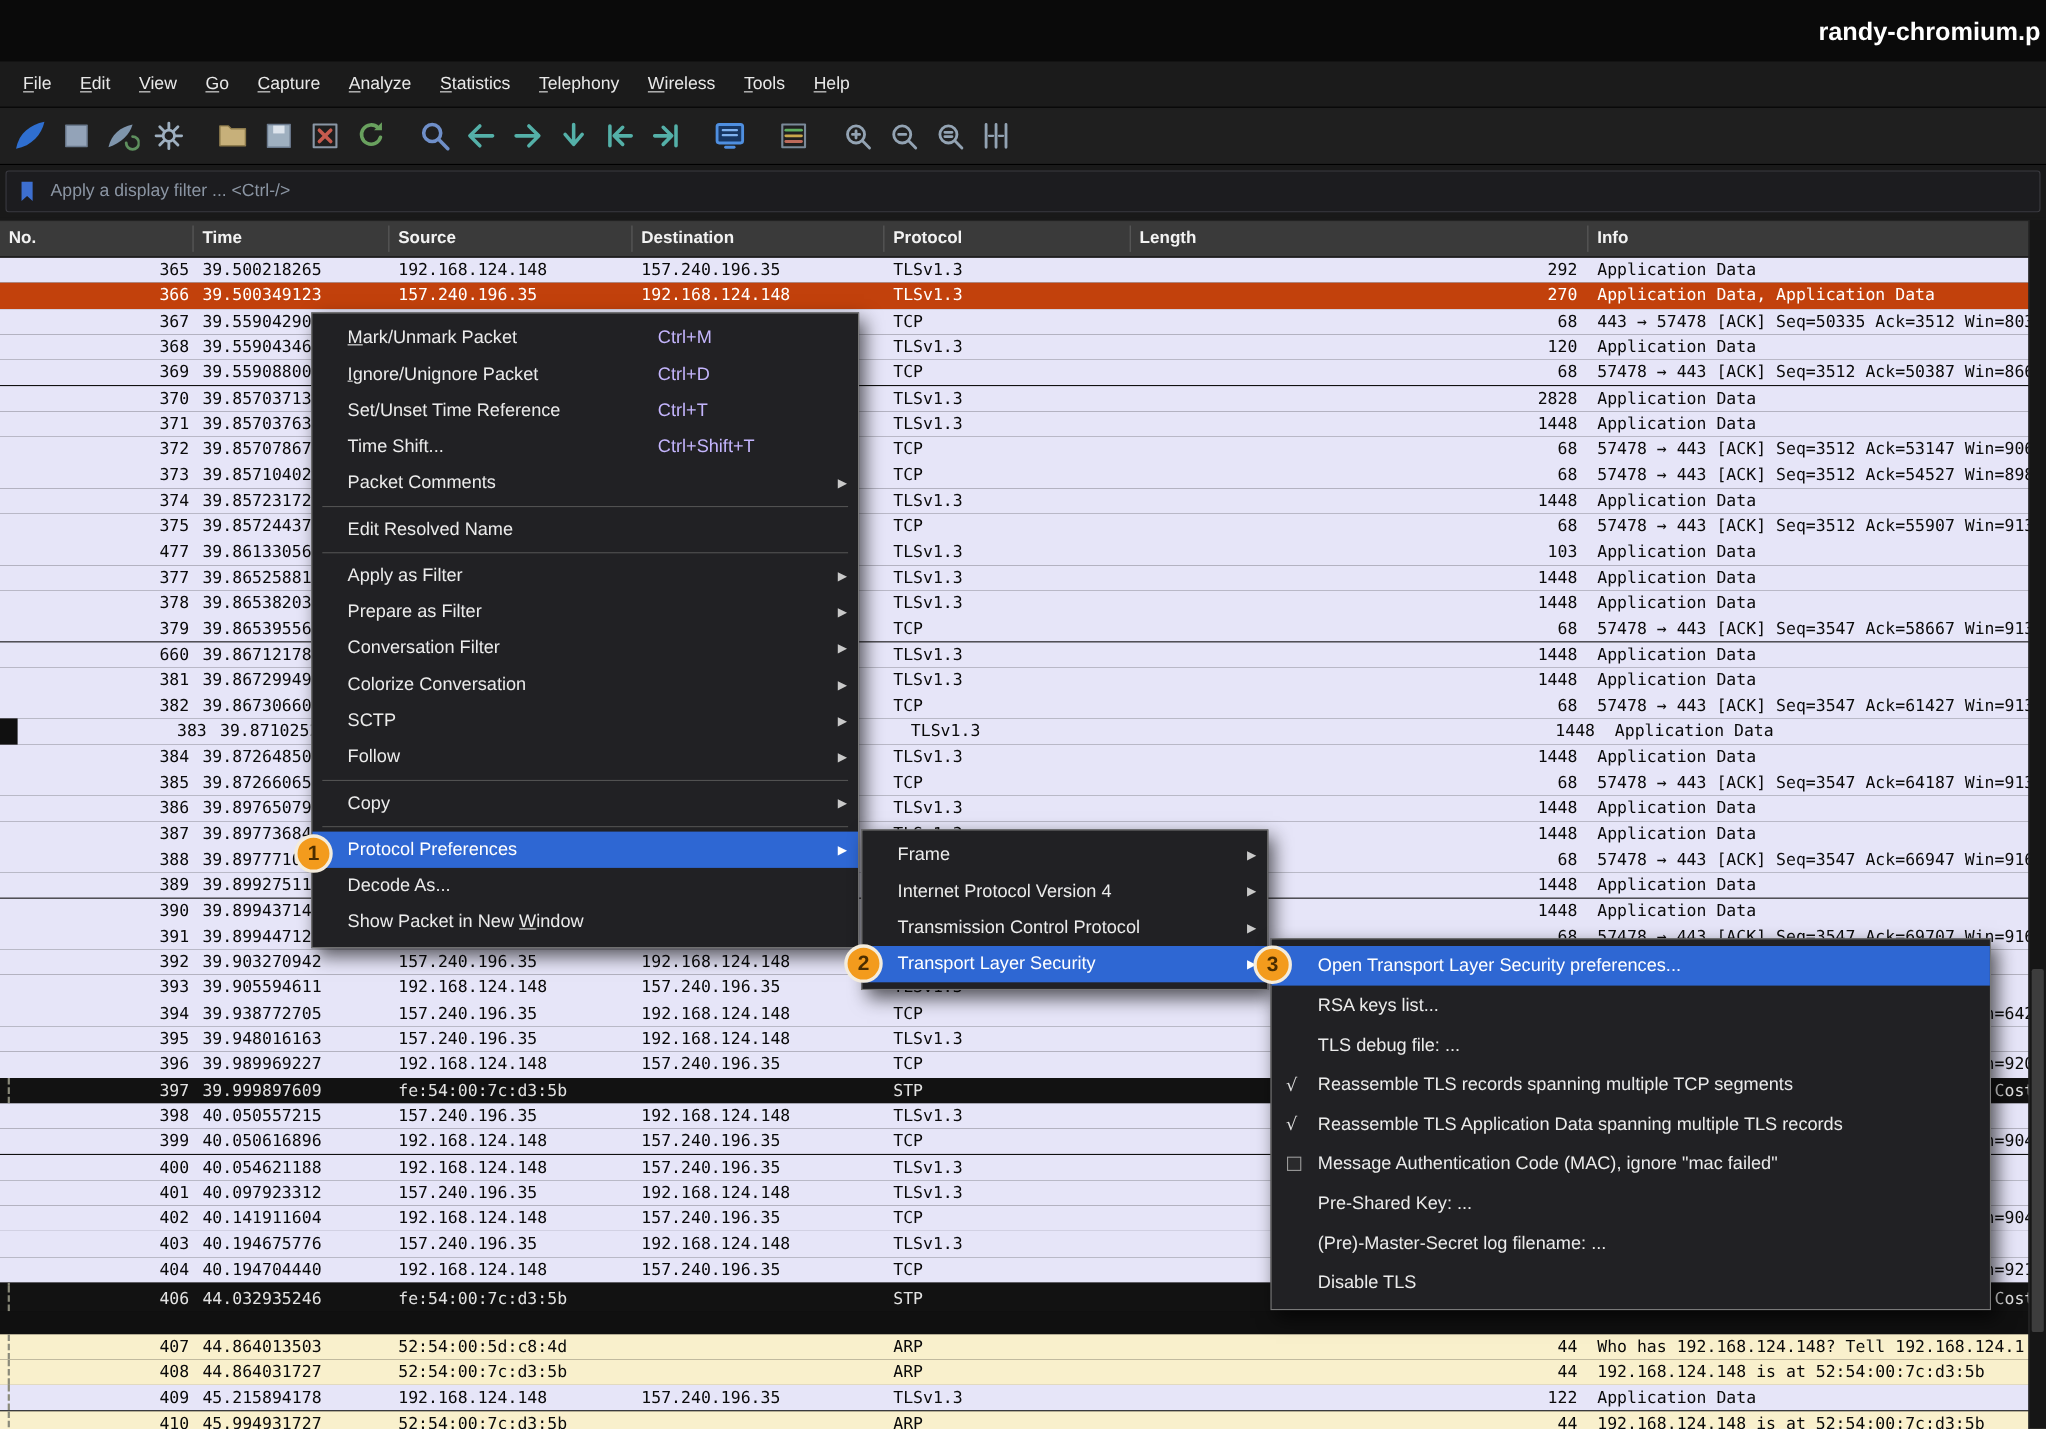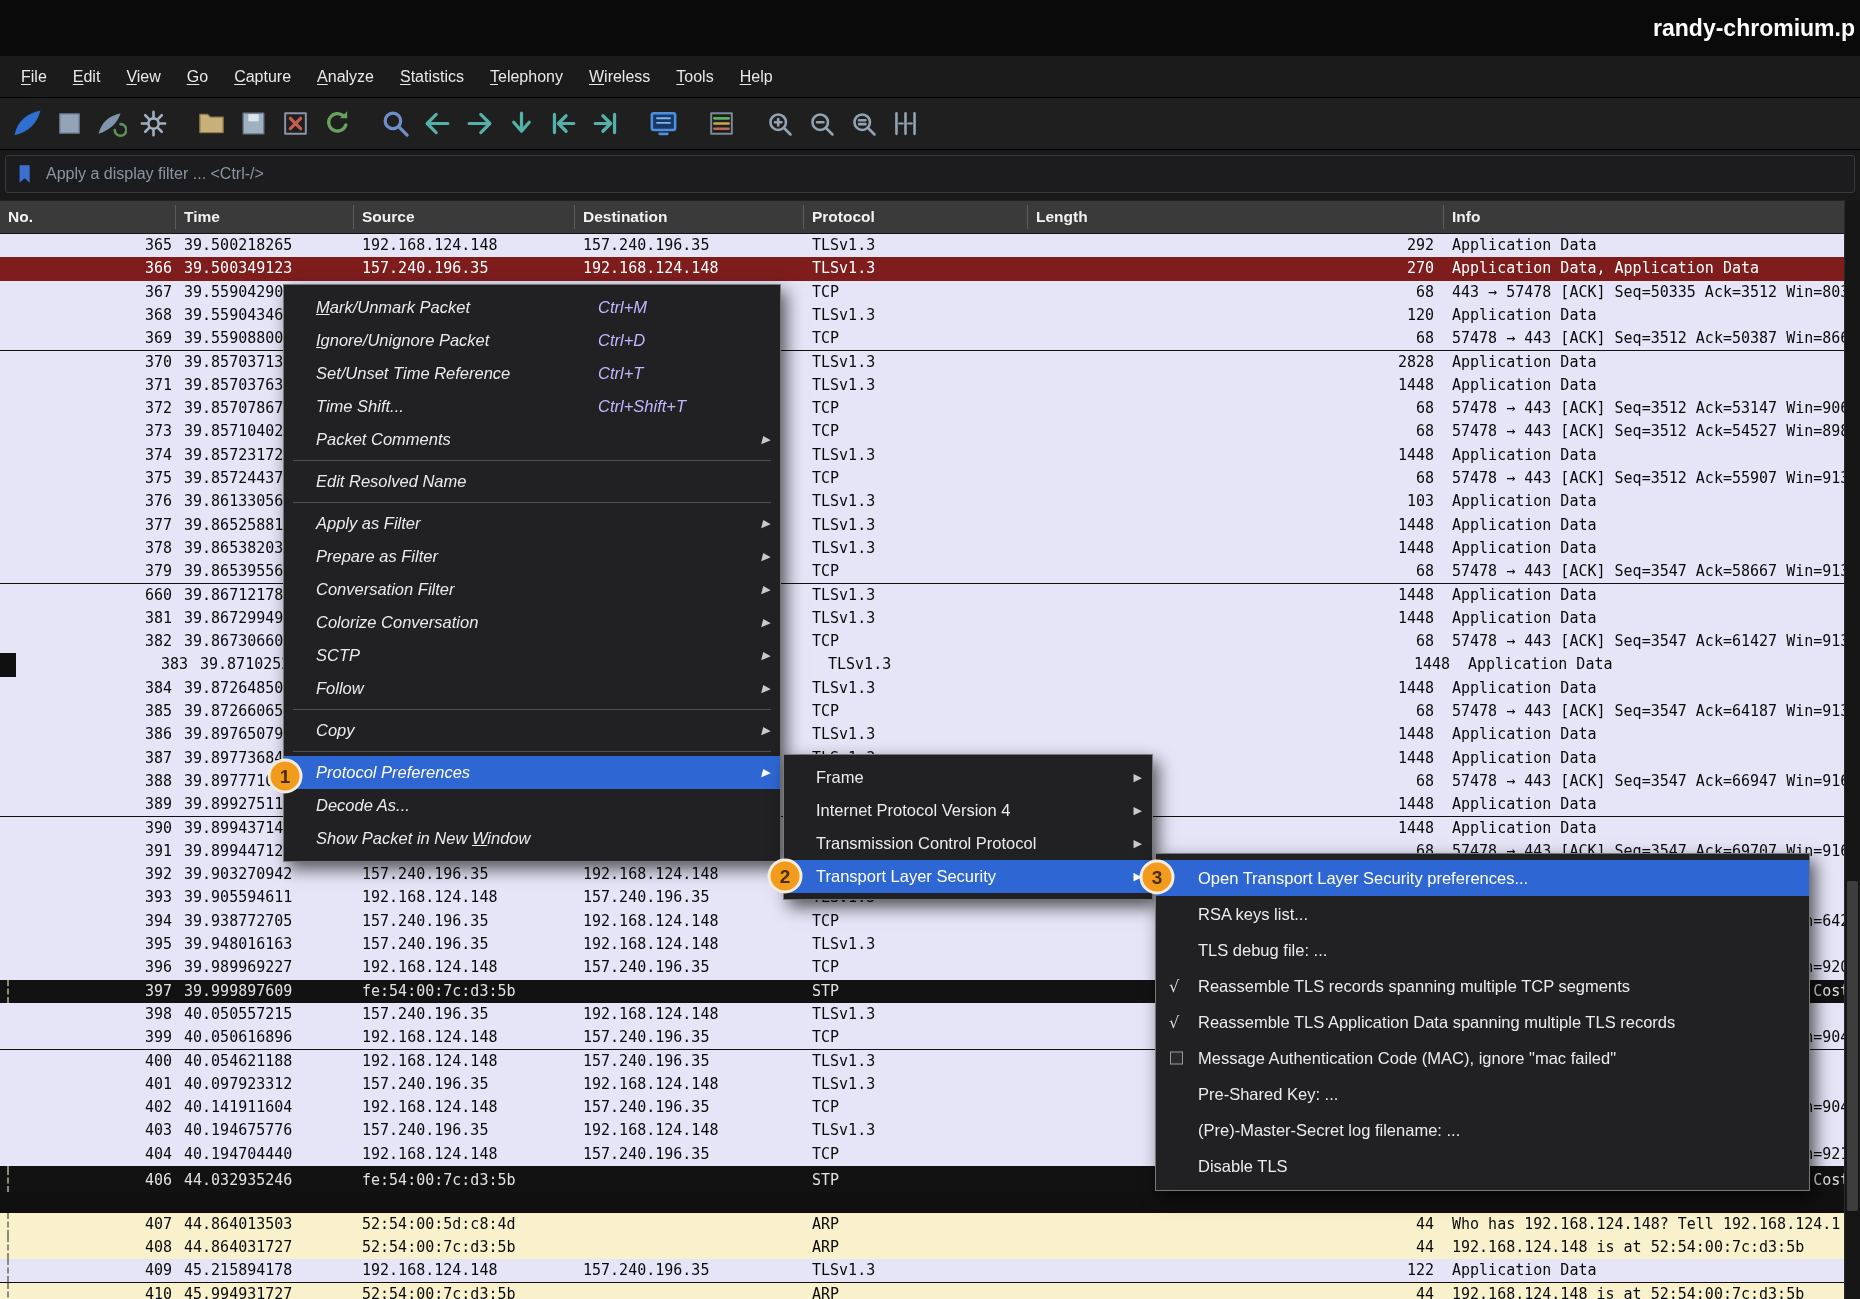--- a/index.html
+++ b/index.html
@@ -32,21 +32,21 @@
     font-size:15.5px;font-weight:bold;box-sizing:border-box;z-index:4;}
   .hcell{position:absolute;top:0;line-height:32px;white-space:pre;}
   .hsep{position:absolute;top:4px;bottom:4px;width:1px;background:#5c5c5c;}
   .plist{position:absolute;top:234px;left:0;right:0;bottom:0;overflow:hidden;background:#101010;z-index:1;}
   .prow{position:absolute;left:0;width:1860px;height:23.3px;
     font-family:"DejaVu Sans Mono",monospace;font-size:15px;overflow:hidden;}
   .prow span{position:absolute;top:0;line-height:23.4px;white-space:pre;}
   .t-tls,.t-tcp{background:#e6e5f8;color:#0a0a0a;}
   .t-stp{background:#121212;color:#e2e2e2;}
   .t-arp{background:#f9f0cc;color:#0a0a0a;}
-  .t-sel{background:#7f1d1d;color:#ffffff;}
+  .t-sel{background:#c2410c;color:#ffffff;}
   .cno{left:0;width:172px;text-align:right;}
   .ctime{left:184px;}
   .csrc{left:362px;}
   .cdst{left:583px;}
   .cproto{left:812px;}
   .clen{left:1100px;width:334px;text-align:right;}
   .cinfo{left:1452px;}
   .dash::before{content:"";position:absolute;left:7px;top:0;bottom:0;border-left:2px dashed #8a8a7a;}
   
   .vsb{position:absolute;right:0;top:200px;bottom:0;width:15px;background:#161616;
@@ -56,21 +56,21 @@
   .qmenu{position:absolute;background:#212124;border:1px solid #797979;
     box-shadow:5px 7px 16px rgba(0,0,0,.65);padding:6px 0;z-index:10;box-sizing:border-box;}
   .qitem{height:33px;display:flex;align-items:center;padding:0 10px 0 32px;
     color:#ececec;font-size:16.5px;position:relative;box-sizing:border-box;}
   .qitem .lab{flex:1;white-space:pre;}
   .qitem .sc{width:150px;margin-left:10px;text-align:left;color:#c4b5fd;white-space:pre;}
   .qitem .arr{width:16px;margin-left:6px;font-size:11px;color:#c9c9c9;text-align:right;}
   .qitem.hl{background:#2e67d3;color:#ffffff;}
   .qitem.hl .sc,.qitem.hl .arr{color:#ffffff;}
   .qsep{height:1px;background:#515151;margin:4px 9px;}
-  #ctxmenu{left:283px;top:284px;width:498px;font-style:italic;}
+  #ctxmenu{left:283px;top:284px;width:498px;}
   #submenu1{left:783px;top:754px;width:370px;}
   #submenu2{left:1155px;top:853px;width:655px;}
   #submenu2 .qitem{height:36px;padding-left:42px;}
   .chk{position:absolute;left:13px;top:50%;transform:translateY(-50%);
     font-size:16px;color:#e0e0e0;font-family:"DejaVu Sans",sans-serif;}
   .box{position:absolute;left:14px;top:50%;transform:translateY(-50%);
     width:13px;height:13px;border:1px solid #9a9a9a;background:#2a2a2c;box-sizing:border-box;}
   
   .badge{position:absolute;width:35px;height:35px;border-radius:50%;background:#f39b1d;
     border:3px solid #f4ecdc;color:#4a2d00;font-weight:bold;font-size:19px;
@@ -342,21 +342,21 @@
     <div class="prow t-tcp" style="top: 233px;">
       <span class="cno">375</span>
       <span class="ctime">39.857244376</span>
       <span class="csrc">192.168.124.148</span>
       <span class="cdst">157.240.196.35</span>
       <span class="cproto">TCP</span>
       <span class="clen">68</span>
       <span class="cinfo">57478 → 443 [ACK] Seq=3512 Ack=55907 Win=91392 Len=0</span>
     </div>
     <div class="prow t-tls" style="top: 256.3px;">
-      <span class="cno">376</span>
+      <span class="cno">477</span>
       <span class="ctime">39.861330561</span>
       <span class="csrc">192.168.124.148</span>
       <span class="cdst">157.240.196.35</span>
       <span class="cproto">TLSv1.3</span>
       <span class="clen">103</span>
       <span class="cinfo">Application Data</span>
     </div>
     <div class="prow t-tls" style="top: 279.6px;">
       <span class="cno">377</span>
       <span class="ctime">39.865258814</span>

